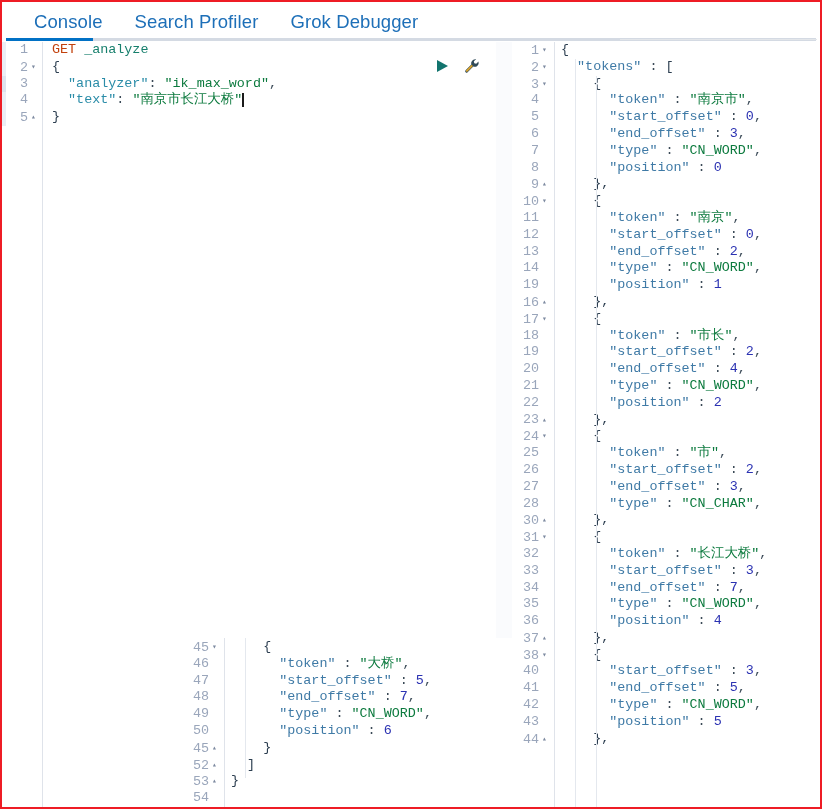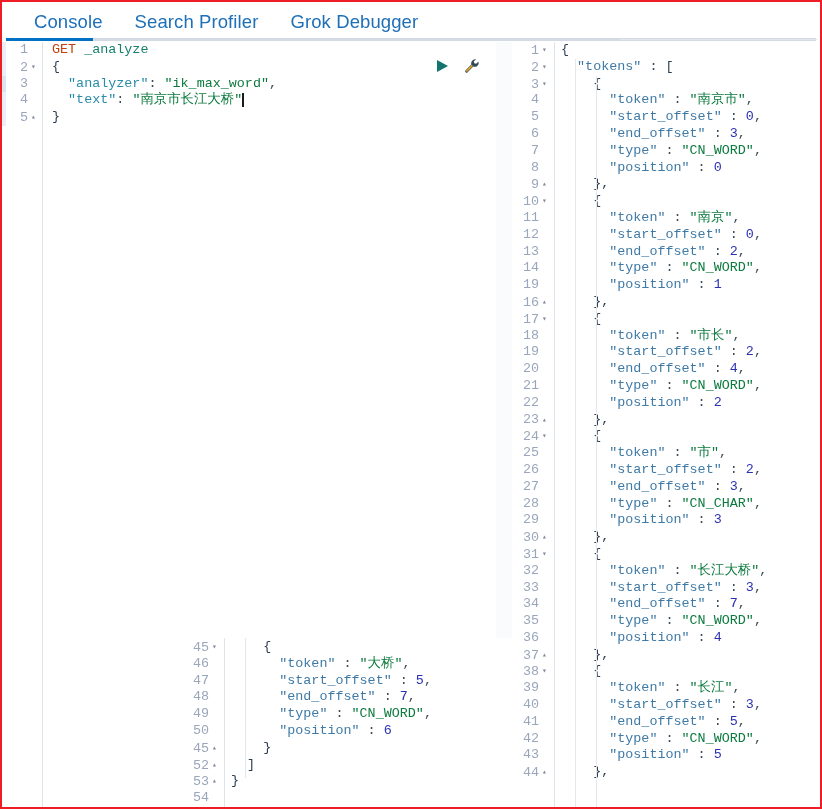--- a/index.html
+++ b/index.html
@@ -287,31 +287,29 @@
       <div class="code-row"><div class="gutter"><span class="num">19</span><span class="fold"></span></div><div class="code"><span>      </span><span class="k-key2">"start_offset"</span><span class="k-punc"> : </span><span class="k-num">2</span><span class="k-punc">,</span></div></div>
       <div class="code-row"><div class="gutter"><span class="num">20</span><span class="fold"></span></div><div class="code"><span>      </span><span class="k-key2">"end_offset"</span><span class="k-punc"> : </span><span class="k-num">4</span><span class="k-punc">,</span></div></div>
       <div class="code-row"><div class="gutter"><span class="num">21</span><span class="fold"></span></div><div class="code"><span>      </span><span class="k-key2">"type"</span><span class="k-punc"> : </span><span class="k-str">"CN_WORD"</span><span class="k-punc">,</span></div></div>
       <div class="code-row"><div class="gutter"><span class="num">22</span><span class="fold"></span></div><div class="code"><span>      </span><span class="k-key2">"position"</span><span class="k-punc"> : </span><span class="k-num">2</span></div></div>
       <div class="code-row"><div class="gutter"><span class="num">23</span><span class="fold">▴</span></div><div class="code"><span>    </span><span class="k-brace">},</span></div></div>
       <div class="code-row"><div class="gutter"><span class="num">24</span><span class="fold">▾</span></div><div class="code"><span>    </span><span class="k-brace">{</span></div></div>
       <div class="code-row"><div class="gutter"><span class="num">25</span><span class="fold"></span></div><div class="code"><span>      </span><span class="k-key2">"token"</span><span class="k-punc"> : </span><span class="k-str">"市"</span><span class="k-punc">,</span></div></div>
       <div class="code-row"><div class="gutter"><span class="num">26</span><span class="fold"></span></div><div class="code"><span>      </span><span class="k-key2">"start_offset"</span><span class="k-punc"> : </span><span class="k-num">2</span><span class="k-punc">,</span></div></div>
       <div class="code-row"><div class="gutter"><span class="num">27</span><span class="fold"></span></div><div class="code"><span>      </span><span class="k-key2">"end_offset"</span><span class="k-punc"> : </span><span class="k-num">3</span><span class="k-punc">,</span></div></div>
       <div class="code-row"><div class="gutter"><span class="num">28</span><span class="fold"></span></div><div class="code"><span>      </span><span class="k-key2">"type"</span><span class="k-punc"> : </span><span class="k-str">"CN_CHAR"</span><span class="k-punc">,</span></div></div>
-      <div class="code-row"><div class="gutter"><span class="num">29</span><span class="fold"></span></div><div class="code"><span>      </span><span class="k-key2">"position"</span><span class="k-punc"> : </span><span class="k-num">3</span></div></div>
       <div class="code-row"><div class="gutter"><span class="num">30</span><span class="fold">▴</span></div><div class="code"><span>    </span><span class="k-brace">},</span></div></div>
       <div class="code-row"><div class="gutter"><span class="num">31</span><span class="fold">▾</span></div><div class="code"><span>    </span><span class="k-brace">{</span></div></div>
       <div class="code-row"><div class="gutter"><span class="num">32</span><span class="fold"></span></div><div class="code"><span>      </span><span class="k-key2">"token"</span><span class="k-punc"> : </span><span class="k-str">"长江大桥"</span><span class="k-punc">,</span></div></div>
       <div class="code-row"><div class="gutter"><span class="num">33</span><span class="fold"></span></div><div class="code"><span>      </span><span class="k-key2">"start_offset"</span><span class="k-punc"> : </span><span class="k-num">3</span><span class="k-punc">,</span></div></div>
       <div class="code-row"><div class="gutter"><span class="num">34</span><span class="fold"></span></div><div class="code"><span>      </span><span class="k-key2">"end_offset"</span><span class="k-punc"> : </span><span class="k-num">7</span><span class="k-punc">,</span></div></div>
       <div class="code-row"><div class="gutter"><span class="num">35</span><span class="fold"></span></div><div class="code"><span>      </span><span class="k-key2">"type"</span><span class="k-punc"> : </span><span class="k-str">"CN_WORD"</span><span class="k-punc">,</span></div></div>
       <div class="code-row"><div class="gutter"><span class="num">36</span><span class="fold"></span></div><div class="code"><span>      </span><span class="k-key2">"position"</span><span class="k-punc"> : </span><span class="k-num">4</span></div></div>
       <div class="code-row"><div class="gutter"><span class="num">37</span><span class="fold">▴</span></div><div class="code"><span>    </span><span class="k-brace">},</span></div></div>
       <div class="code-row"><div class="gutter"><span class="num">38</span><span class="fold">▾</span></div><div class="code"><span>    </span><span class="k-brace">{</span></div></div>
-      <div class="code-row"><div class="gutter"><span class="num">39</span><span class="fold"></span></div><div class="code"><span>      </span><span class="k-key2">"token"</span><span class="k-punc"> : </span><span class="k-str">"长江"</span><span class="k-punc">,</span></div></div>
       <div class="code-row"><div class="gutter"><span class="num">40</span><span class="fold"></span></div><div class="code"><span>      </span><span class="k-key2">"start_offset"</span><span class="k-punc"> : </span><span class="k-num">3</span><span class="k-punc">,</span></div></div>
       <div class="code-row"><div class="gutter"><span class="num">41</span><span class="fold"></span></div><div class="code"><span>      </span><span class="k-key2">"end_offset"</span><span class="k-punc"> : </span><span class="k-num">5</span><span class="k-punc">,</span></div></div>
       <div class="code-row"><div class="gutter"><span class="num">42</span><span class="fold"></span></div><div class="code"><span>      </span><span class="k-key2">"type"</span><span class="k-punc"> : </span><span class="k-str">"CN_WORD"</span><span class="k-punc">,</span></div></div>
       <div class="code-row"><div class="gutter"><span class="num">43</span><span class="fold"></span></div><div class="code"><span>      </span><span class="k-key2">"position"</span><span class="k-punc"> : </span><span class="k-num">5</span></div></div>
       <div class="code-row"><div class="gutter"><span class="num">44</span><span class="fold">▴</span></div><div class="code"><span>    </span><span class="k-brace">},</span></div></div>
     </div>
   <div id="right-gutter-rule"></div>
 
   <div id="overlay-left-mask"></div>
   <div id="overlay-panel">

